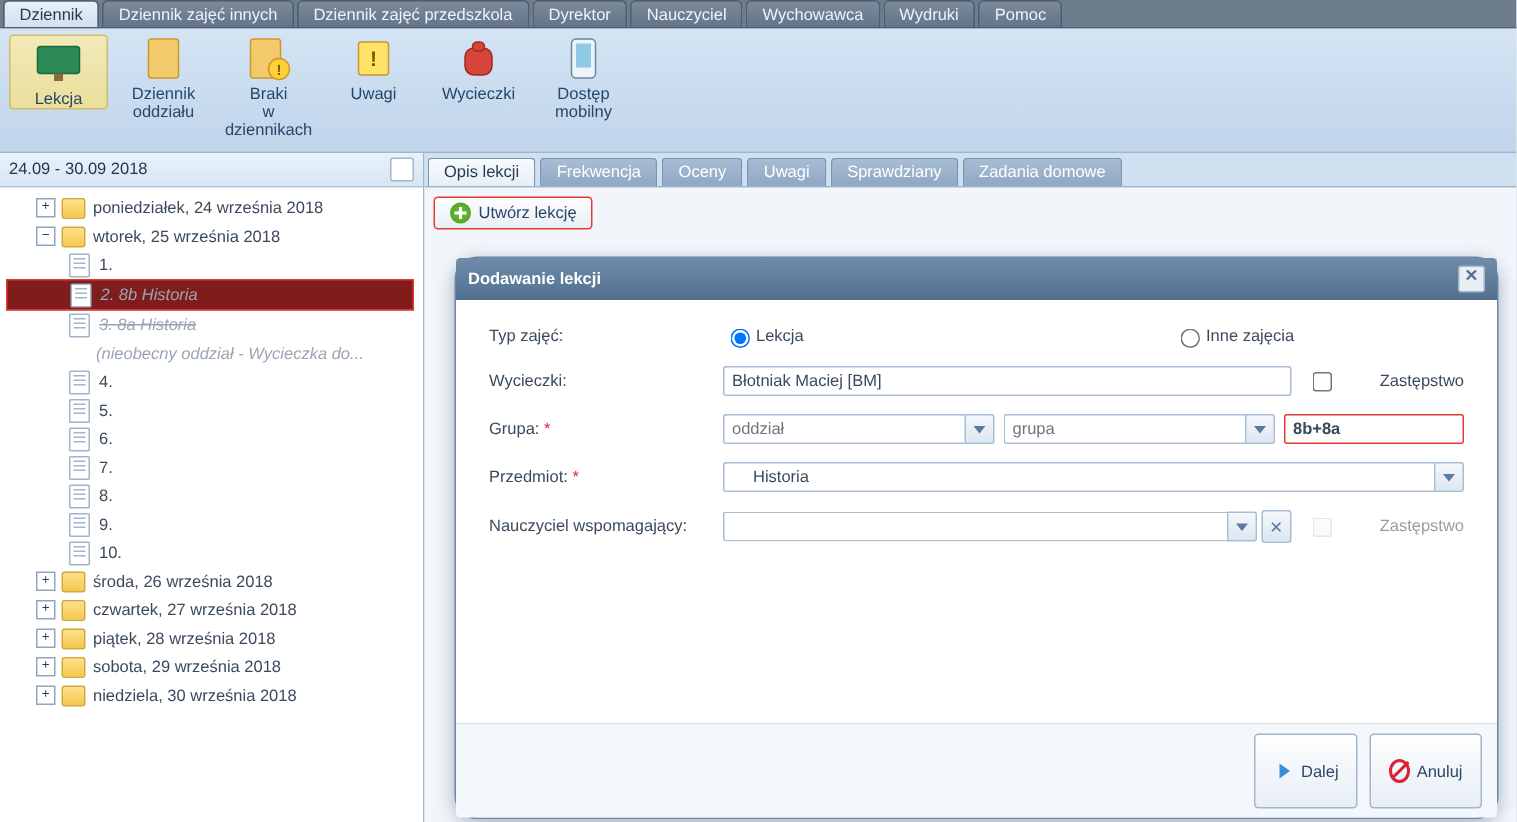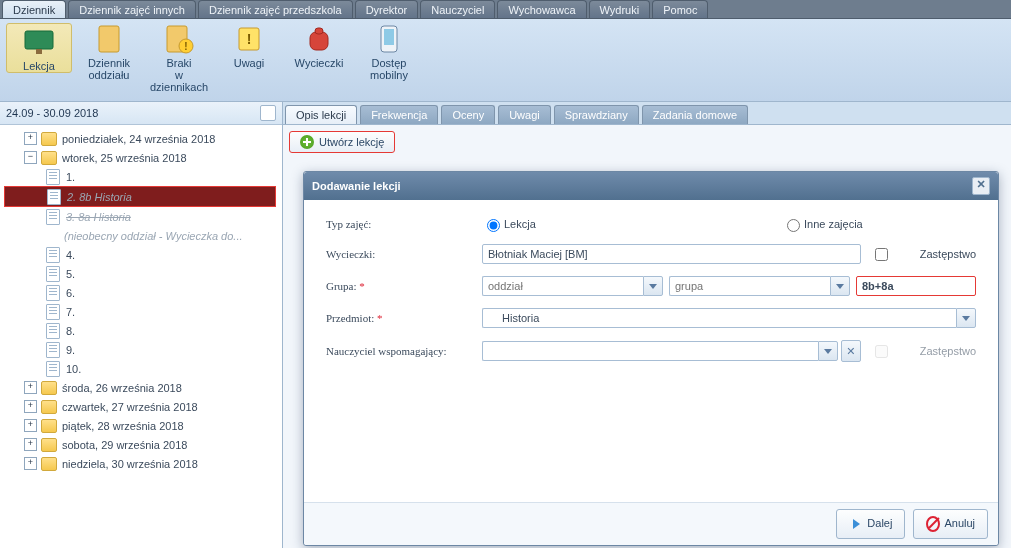--- a/index.html
+++ b/index.html
@@ -36,41 +36,41 @@
   .sub-tabs{display:flex;align-items:center;padding:3px 2px 0;background:#cfe0f0;}
   .sub-tab{padding:3px 10px;border:1px solid #7f95ac;border-bottom:none;border-top-left-radius:3px;border-top-right-radius:3px;margin-right:3px;background:linear-gradient(#a7bdd4,#8ea8c2);color:#fff;cursor:pointer;font-size:11px;}
   .sub-tab.active{background:linear-gradient(#f7fbff,#e6eef7);color:#2b3a4c;}
   .content-body{flex:1;background:#f2f6fb;border-top:1px solid #9fb6cd;position:relative;padding:6px;}
   .create-btn{display:inline-flex;align-items:center;border:1px solid #e53935;background:linear-gradient(#fdfefe,#e7eef6);border-radius:3px;padding:3px 10px;cursor:pointer;color:#2b4766;}
   .create-btn .plus{width:14px;height:14px;margin-right:5px;background:radial-gradient(#6fbf3a,#4a9b1e);border-radius:7px;position:relative;}
   .create-btn .plus::before,.create-btn .plus::after{content:"";position:absolute;background:#fff;}
   .create-btn .plus::before{left:6px;top:3px;width:2px;height:8px;}
   .create-btn .plus::after{left:3px;top:6px;width:8px;height:2px;}
   
-  .dialog{position:absolute;left:20px;top:46px;right:12px;bottom:12px;background:#fff;border:1px solid #6c87a4;border-radius:3px;box-shadow:0 3px 12px rgba(30,50,80,.35);display:flex;flex-direction:column;}
+  .dialog{position:absolute;left:20px;top:46px;right:12px;bottom:12px;background:#fff;border:1px solid #6c87a4;border-radius:15px;box-shadow:0 3px 12px rgba(30,50,80,.35);display:flex;flex-direction:column;}
   .dlg-title{background:linear-gradient(#6f8bab,#51708f);color:#fff;font-weight:bold;padding:5px 8px;border-top-left-radius:3px;border-top-right-radius:3px;display:flex;justify-content:space-between;align-items:center;}
   .dlg-close{width:16px;height:16px;background:#e9eef4;border:1px solid #9fb6cd;border-radius:2px;color:#51708f;text-align:center;line-height:13px;font-size:11px;cursor:pointer;}
   .dlg-body{flex:1;padding:16px 22px 4px;overflow:auto;}
   .form-row{display:flex;align-items:center;margin-bottom:12px;}
-  .form-label{width:156px;color:#3b4a5c;font-family:Liberation Serif, serif;}
+  .form-label{width:156px;color:#3b4a5c;}
   .req{color:#d23;}
   .form-ctrl{flex:1;display:flex;align-items:center;}
   .radio{display:inline-flex;align-items:center;margin-right:60px;}
   .radio input{margin-right:4px;}
   .tinput{height:20px;border:1px solid #a7bdd4;border-radius:2px;background:#fff;padding:0 5px;font:inherit;color:#3b4a5c;box-sizing:border-box;}
   .combo{display:flex;align-items:stretch;}
   .combo .tinput{border-right:none;border-top-right-radius:0;border-bottom-right-radius:0;}
   .combo-btn{width:18px;border:1px solid #a7bdd4;background:linear-gradient(#f4f8fc,#dbe6f1);border-top-right-radius:2px;border-bottom-right-radius:2px;display:flex;align-items:center;justify-content:center;cursor:pointer;}
   .tri{width:0;height:0;border-left:4px solid transparent;border-right:4px solid transparent;border-top:5px solid #5a7aa0;}
   .chk{display:inline-flex;align-items:center;margin-left:10px;gap:28px;}
   .chk input{margin-right:4px;}
   .highlight-input{border:1px solid #e53935 !important;}
   .x-btn{width:18px;height:20px;border:1px solid #a7bdd4;background:linear-gradient(#f4f8fc,#dbe6f1);margin-left:3px;border-radius:2px;display:flex;align-items:center;justify-content:center;cursor:pointer;color:#5a7aa0;}
   .dlg-footer{border-top:1px solid #d6e1ec;padding:6px 10px;display:flex;justify-content:flex-end;gap:8px;background:#f4f8fc;border-bottom-left-radius:3px;border-bottom-right-radius:3px;}
-  .btn{display:inline-flex;align-items:flex-start;border:1px solid #9fb6cd;background:linear-gradient(#fdfefe,#e7eef6);border-radius:3px;padding:7px 12px;cursor:pointer;color:#2b4766;}
+  .btn{display:inline-flex;align-items:flex-end;border:1px solid #9fb6cd;background:linear-gradient(#fdfefe,#e7eef6);border-radius:3px;padding:17px 12px;cursor:pointer;color:#2b4766;}
   .btn .ic{width:14px;height:14px;margin-right:4px;display:inline-flex;align-items:center;justify-content:center;}
   .arrow-r{width:0;height:0;border-top:5px solid transparent;border-bottom:5px solid transparent;border-left:7px solid #3b8fd8;}
   .no-circ{width:12px;height:12px;border:2px solid #d23;border-radius:50%;position:relative;}
   .no-circ::after{content:"";position:absolute;left:-1px;top:4px;width:14px;height:2px;background:#d23;transform:rotate(-45deg);}
 </style>
 </head>
 <body>
 
 <div class="menu-tabs" id="menu-tabs">
     <div class="menu-tab active">Dziennik</div>

